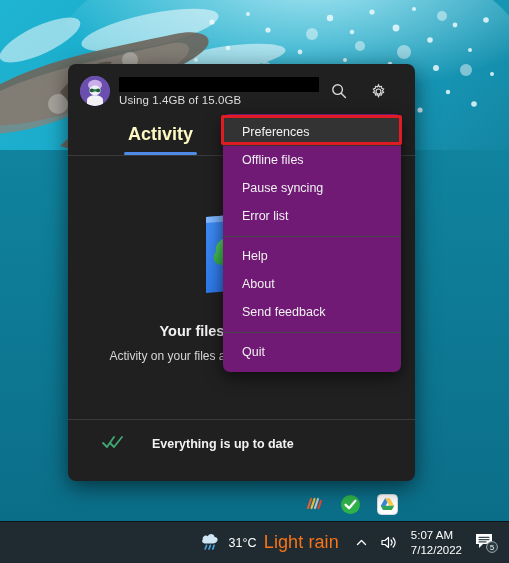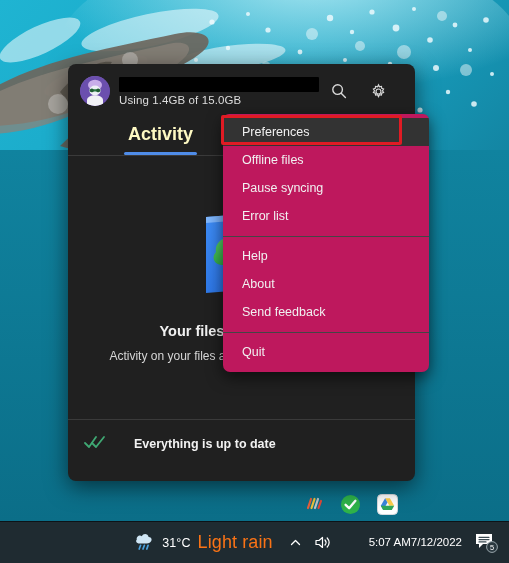--- a/index.html
+++ b/index.html
@@ -42,22 +42,22 @@
     color: #ffffff; font-size: 12.5px; letter-spacing: .1px;
   }
   #tray-weather .w-cond {
     color: #f97316; font-size: 18px; letter-spacing: .1px;
   }
   .tb-btn {
     display: flex; align-items: center; justify-content: center;
     height: 34px; padding: 0 6px; border-radius: 4px;
   }
   #tray-clock {
-    display: flex; align-items: flex-start; justify-content: center;
-    padding: 0 8px; line-height: 1.25; margin-left: 24px;
+    display: flex; flex-direction: column; align-items: flex-start; justify-content: center;
+    padding: 0 8px; line-height: 1.25;
   }
   #tray-clock div { color: #ffffff; font-size: 11.5px; }
   #tray-notif { padding: 0 9px 0 4px; display:flex; align-items:center; }
 
   
   #tray-flyout {
     position: absolute;
     left: 296px; top: 487px;
     width: 110px; height: 34px;
     display: flex; align-items: center; justify-content: space-around;
@@ -130,30 +130,30 @@
     font-size: 14.5px; font-weight: bold; color: #f0f0f0;
     margin-bottom: 10px;
   }
   #od-empty-sub { font-size: 12px; color: #d6d6d6; }
 
   
   #od-status {
     height: 48px;
     border-top: 1px solid #3a3a3a;
     display: flex; align-items: center;
-    padding-left: 16px; gap: 28px;
+    padding-left: 34px; gap: 28px;
   }
   #od-status-text { font-size: 12.5px; font-weight: bold; color: #f2f2f2; }
 
   
   #od-menu {
     position: absolute;
     left: 223px; top: 114px;
-    width: 206px;
-    background: #be185d;
+    width: 178px;
+    background: #701a75;
     border-radius: 6px 6px 7px 7px;
     box-shadow: 0 5px 16px rgba(0,0,0,.6);
     padding: 4px 0 6px 0;
     overflow: hidden;
   }
   .menu-item {
     height: 28px; display: flex; align-items: center;
     padding-left: 19px;
     font-size: 12.5px; color: #f1f1f1;
   }

